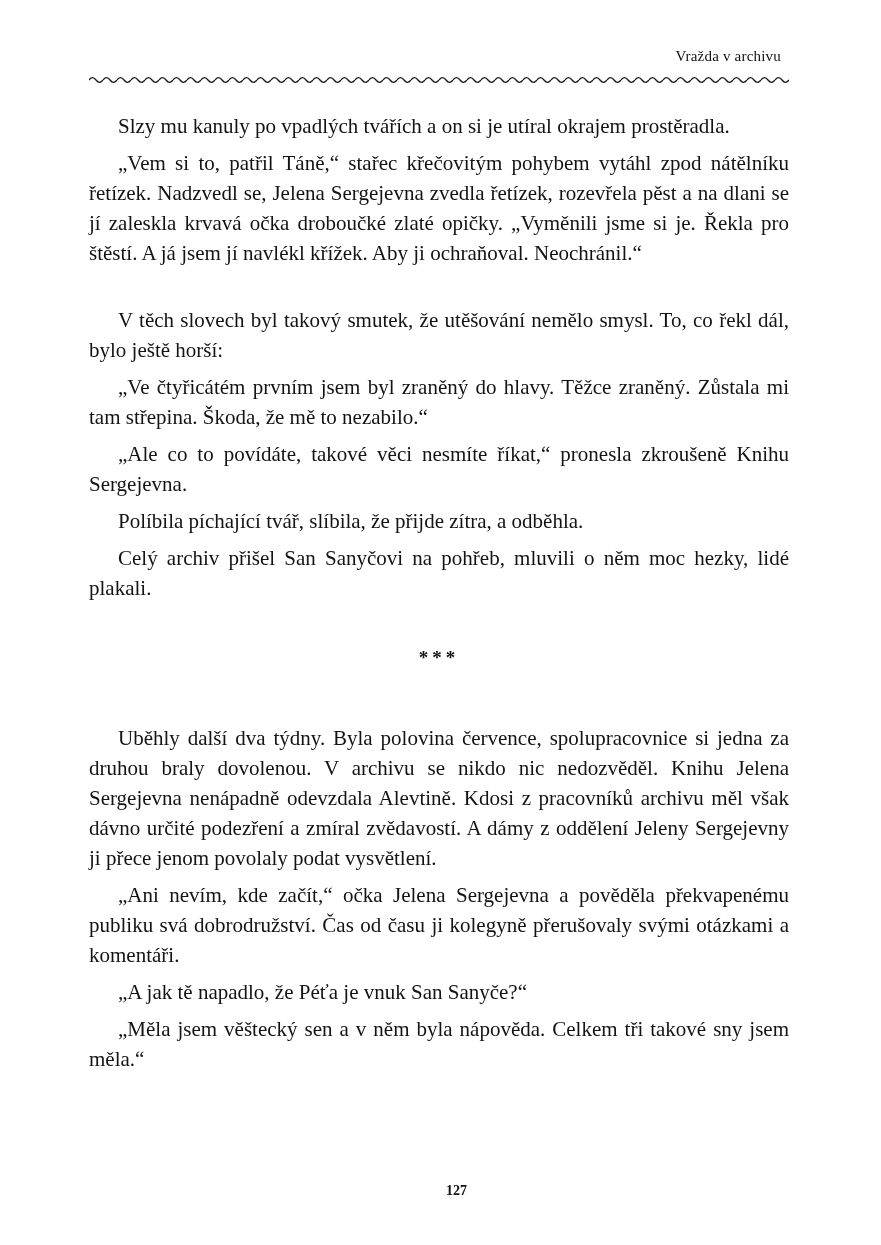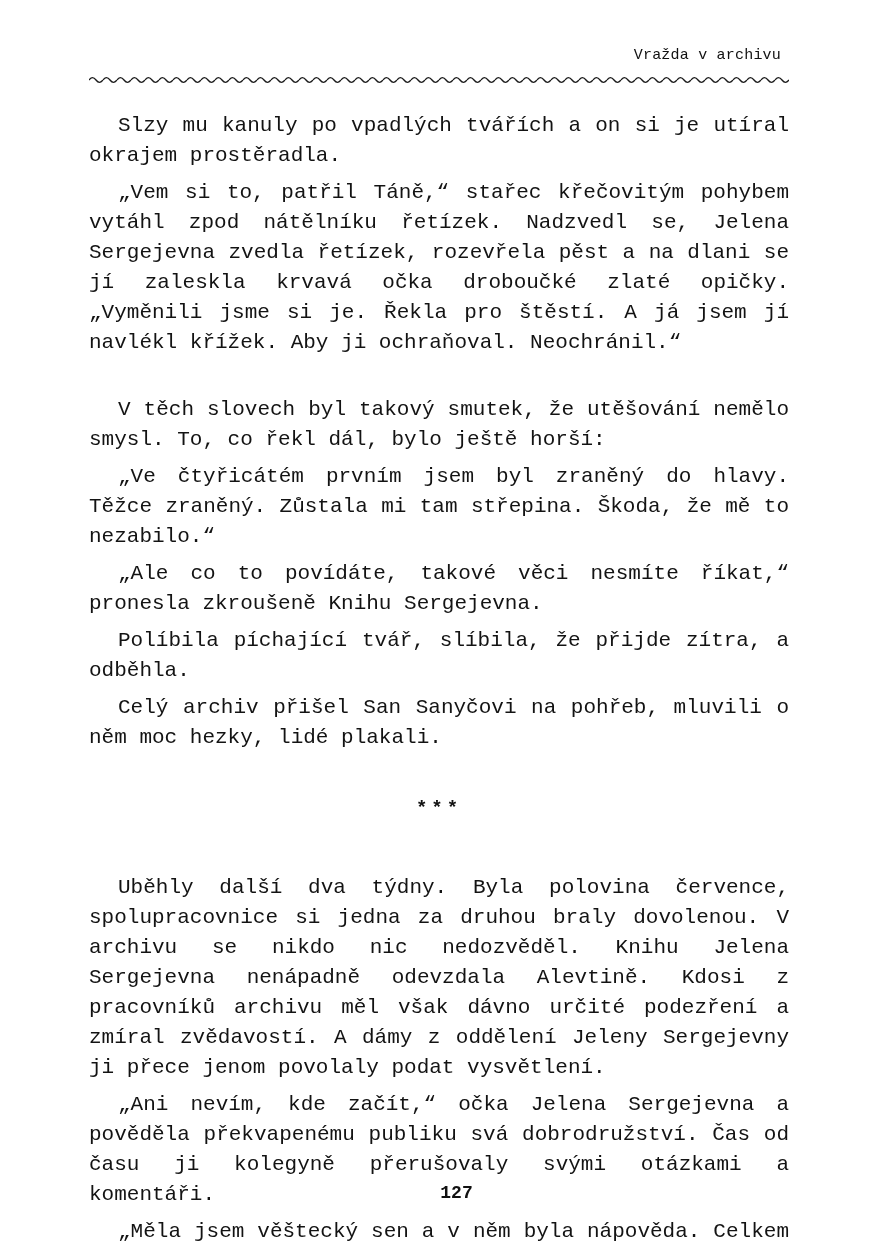--- a/index.html
+++ b/index.html
@@ -6,21 +6,21 @@
     margin: 0;
     padding: 0;
     background: #ffffff;
   }
   .page {
     position: relative;
     width: 881px;
     height: 1245px;
     background: #ffffff;
     color: #131313;
-    font-family: Liberation Mono, monospace;
+    font-family: Liberation Serif, serif;
     overflow: hidden;
     box-sizing: border-box;
   }
   .content {
     padding: 46px 92px 0 89px;
   }
   .running-header {
     text-align: right;
     font-size: 15px;
     line-height: 20px;
@@ -58,21 +58,21 @@
     letter-spacing: 4px;
     line-height: 30px;
     color: #131313;
   }
   .page-number {
     position: absolute;
     left: 0;
     right: 0;
     top: 1183px;
     text-align: center;
-    font-size: 18px;
+    font-size: 14px;
     font-weight: 700;
     color: #111111;
     padding-left: 32px;
   }
 </style>
 </head>
 <body>
 
 <div class="page">
   <div class="content">
@@ -94,19 +94,19 @@
       <p>V těch slovech byl takový smutek, že utěšování nemělo smysl. To, co řekl dál, bylo ještě horší:</p>
       <p>„Ve čtyřicátém prvním jsem byl zraněný do hlavy. Těžce zraněný. Zůstala mi tam střepina. Škoda, že mě to nezabilo.“</p>
       <p>„Ale co to povídáte, takové věci nesmíte říkat,“ pronesla zkroušeně Knihu Sergejevna.</p>
       <p>Políbila píchající tvář, slíbila, že přijde zítra, a odběhla.</p>
       <p>Celý archiv přišel San Sanyčovi na pohřeb, mluvili o něm moc hezky, lidé plakali.</p>
 
       <div class="section-break">***</div>
 
       <p>Uběhly další dva týdny. Byla polovina července, spolupracovnice si jedna za druhou braly dovolenou. V archivu se nikdo nic nedozvěděl. Knihu Jelena Sergejevna nenápadně odevzdala Alevtině. Kdosi z pracovníků archivu měl však dávno určité podezření a zmíral zvědavostí. A dámy z oddělení Jeleny Sergejev­ny ji přece jenom povolaly podat vysvětlení.</p>
       <p>„Ani nevím, kde začít,“ očka Jelena Sergejevna a pověděla překvapenému publiku svá dobrodružství. Čas od času ji kolegyně přerušovaly svými otázkami a komentáři.</p>
+      <p>„A jak tě napadlo, že Péťa je vnuk San Sanyče?“</p>
       <p>„Měla jsem věštecký sen a v něm byla nápověda. Celkem tři takové sny jsem měla.“</p>
-      <p>„A jak tě napadlo, že Péťa je vnuk San Sanyče?“</p>
     </div>
   </div>
 
   <div class="page-number">127</div>
 </div>
 
 </body></html>

